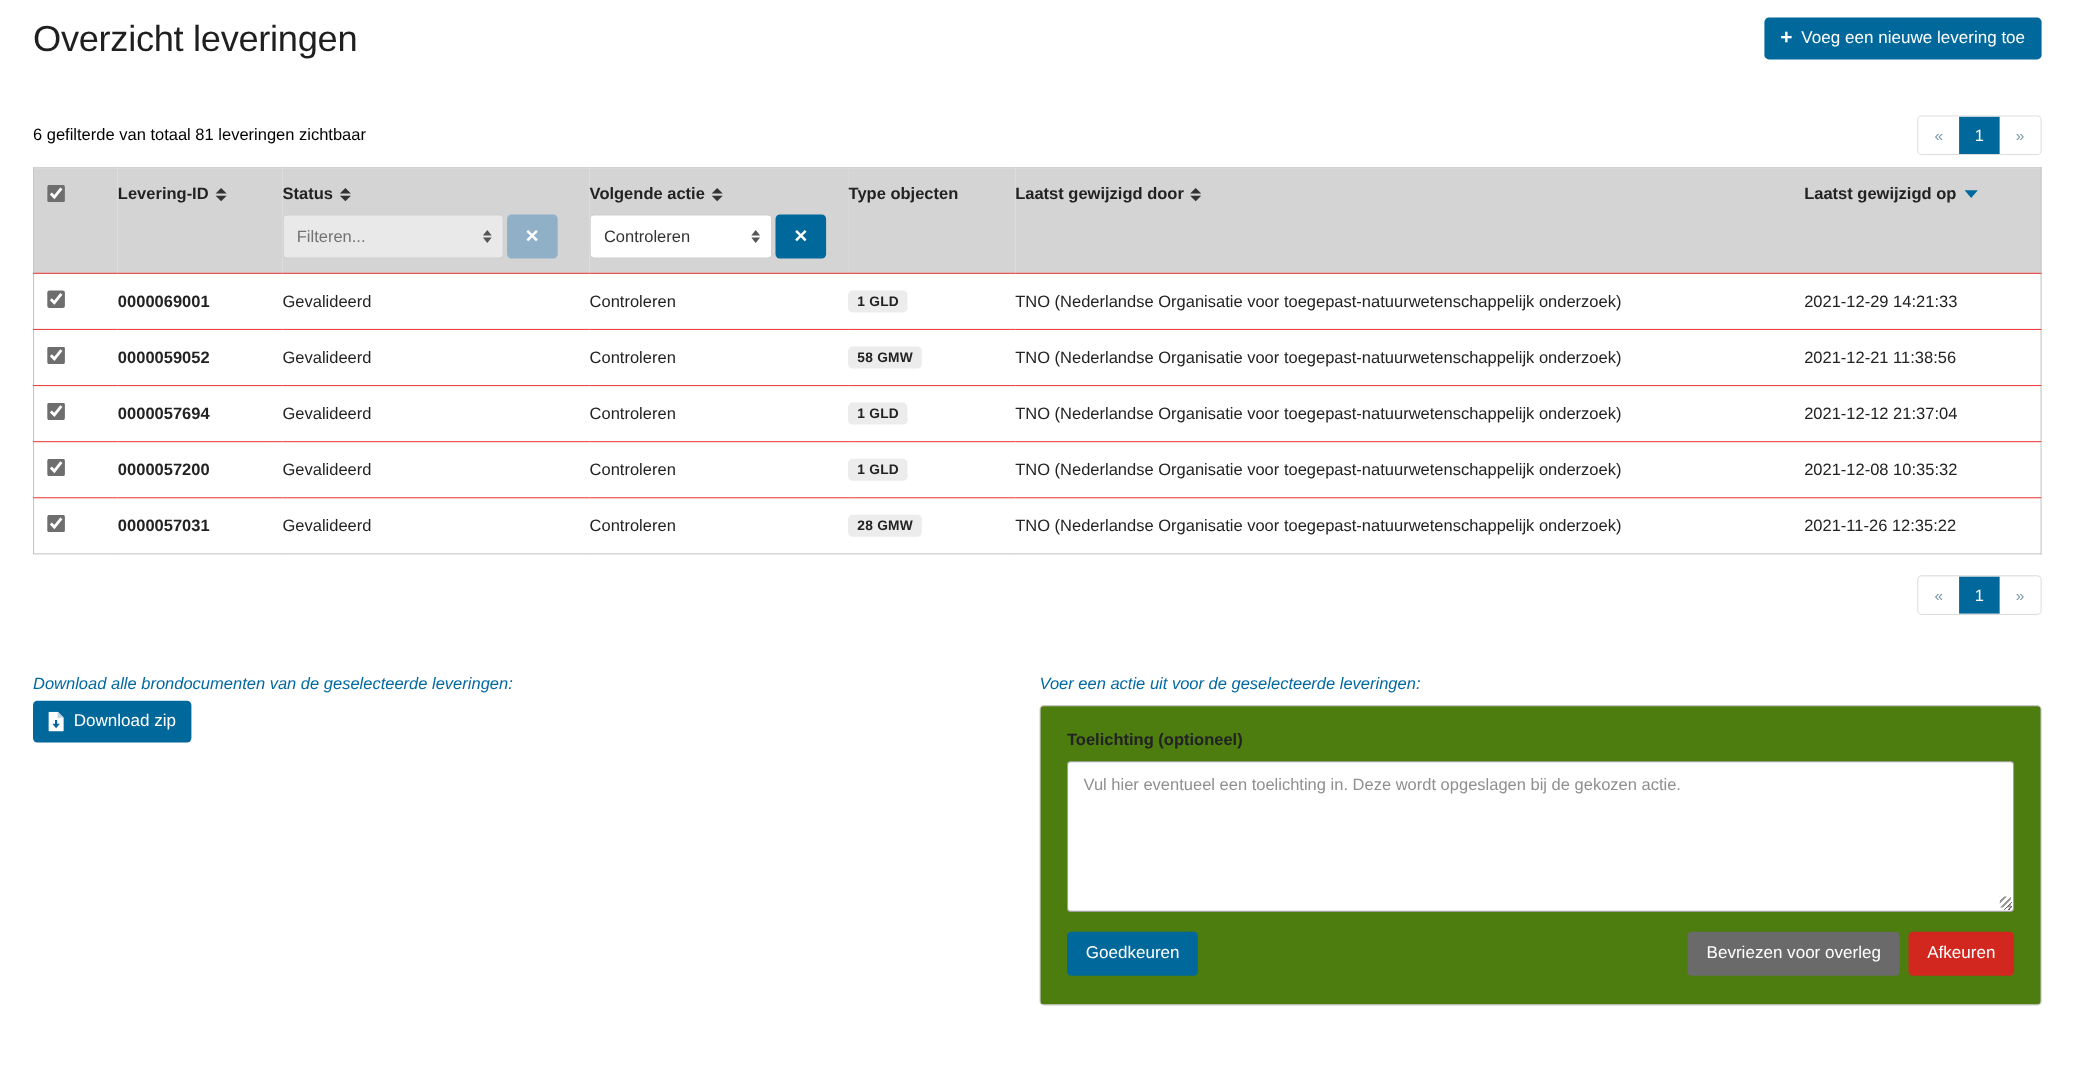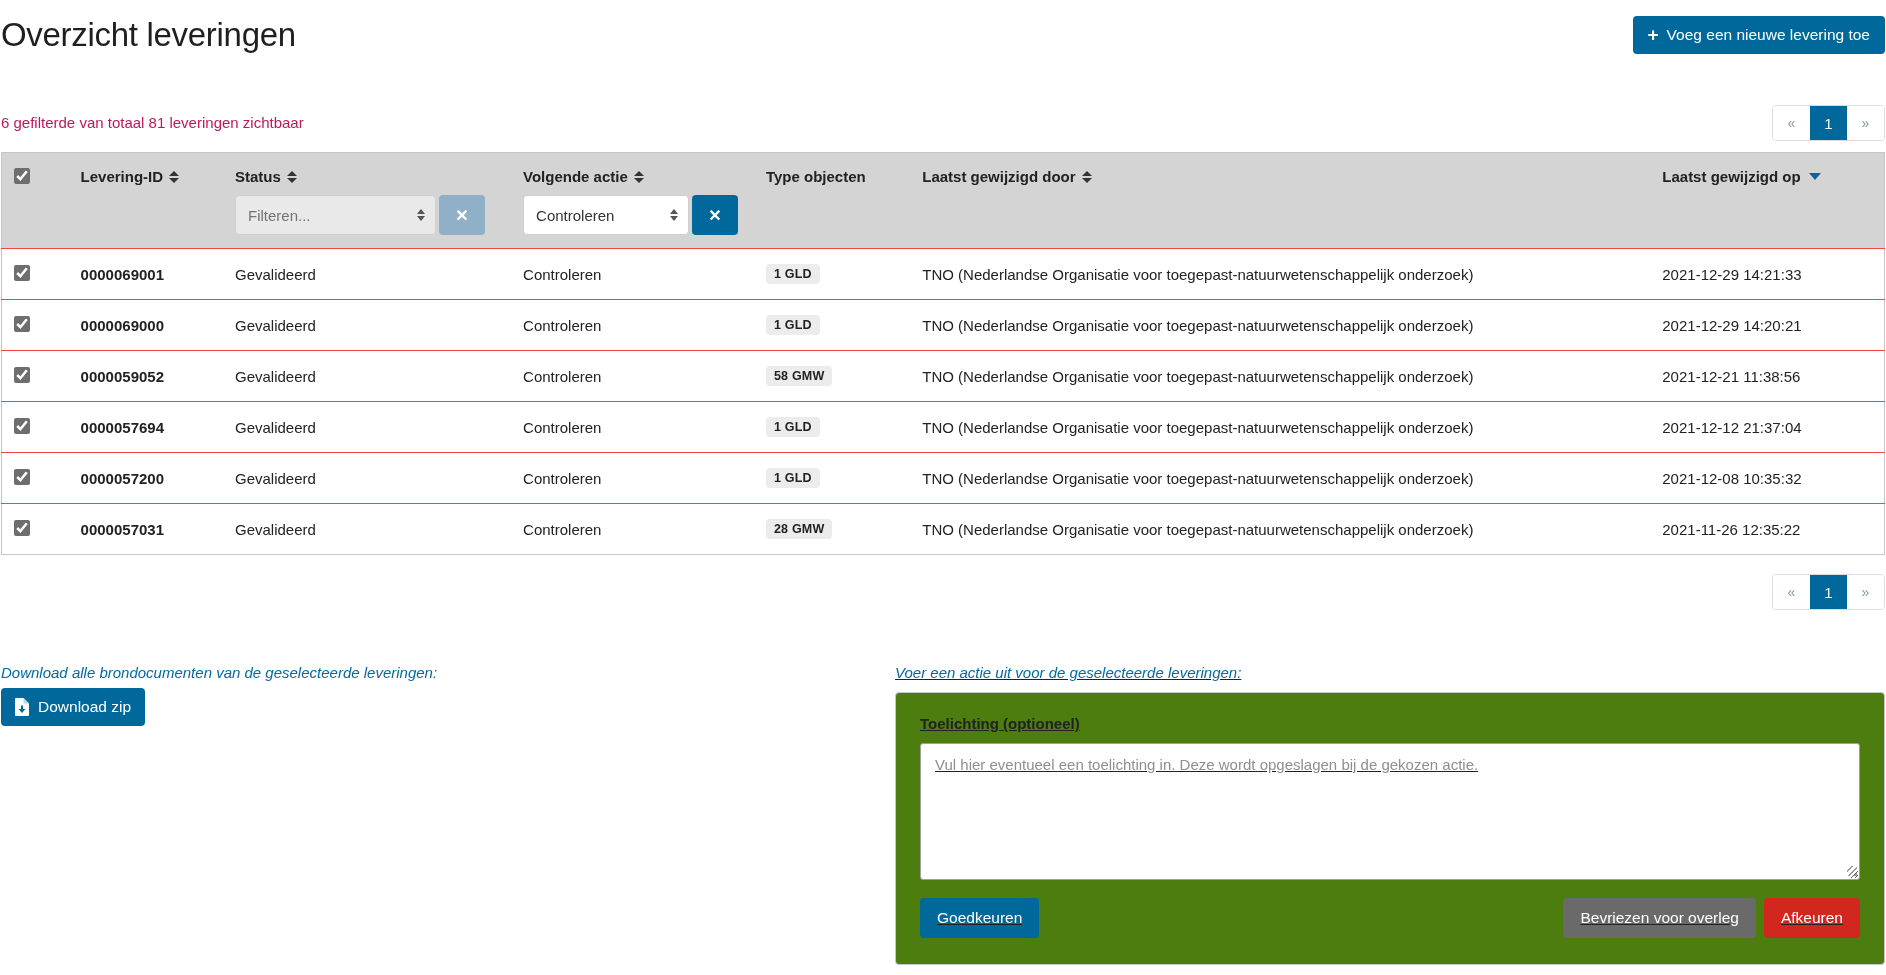--- a/index.html
+++ b/index.html
@@ -3,33 +3,33 @@
 <meta charset="utf-8">
 <style>
   * { box-sizing: border-box; margin: 0; padding: 0; }
   html, body { width: 1886px; height: 975px; background: #ffffff; }
   body {
     font-family: "Liberation Sans", sans-serif;
     font-size: 15px;
     color: #222222;
     overflow: hidden;
   }
-  .page { padding: 0 1px; }
+  .page { padding: 0 30px; }
 
   
   .topbar { display: flex; justify-content: space-between; align-items: flex-start; padding-top: 16px; }
   h1.page-title { font-size: 33px; font-weight: 400; color: #1f1f1f; letter-spacing: -0.3px; }
   .btn { border: none; cursor: pointer; border-radius: 4px; font-family: inherit; }
   .btn-primary { background: #01689b; color: #ffffff; }
   .btn-add { display: inline-flex; align-items: center; gap: 8px; padding: 10px 15px; font-size: 15.5px; }
   .plus-glyph { font-size: 19px; font-weight: bold; line-height: 14px; }
 
   
   .meta-row { position: relative; height: 98px; }
-  .summary-text { position: absolute; left: 0; bottom: 21px; font-size: 15px; color: #be185d; }
+  .summary-text { position: absolute; left: 0; bottom: 21px; font-size: 15px; color: #000000; }
   .pager-top { position: absolute; right: 0; top: 51px; }
 
   .pager { display: inline-flex; border: 1px solid #dcdcdc; border-radius: 4px; overflow: hidden; background: #fff; }
   .pager .pg { width: 37px; height: 34px; display: flex; align-items: center; justify-content: center;
                font-size: 14px; color: #7d98a9; cursor: pointer; background: #fff; }
   .pager .pg.active { background: #01689b; color: #ffffff; font-size: 15px; cursor: default; }
 
   
   table.leveringen { width: 100%; border-collapse: collapse; table-layout: fixed; border: 1px solid #c6c6c6; }
   thead th { background: #d4d4d4; text-align: left; vertical-align: top; padding: 15px 0 13px;
@@ -64,21 +64,21 @@
 
   .pager-bottom { display: flex; justify-content: flex-end; margin-top: 19px; }
 
   
   .footer { display: flex; margin-top: 54px; align-items: flex-start; }
   .footer-left { flex: 1; }
   .intro-text { font-style: italic; font-size: 15px; color: #0369a1; margin-bottom: 7px; }
   .selected-text { font-size: 15px; margin-bottom: 24px; }
   .btn-download { display: inline-flex; align-items: flex-start; gap: 9px; padding: 10px 14px; font-size: 15.5px; }
 
-  .footer-right { width: 990px; text-decoration: underline; }
+  .footer-right { width: 911px; }
   .action-panel { margin-top: 11px; background: #4d7c0f; border: 1px solid #c9c9c9; border-radius: 4px;
                   padding: 22px 24px 26px; }
   .toelichting-label { font-weight: bold; font-size: 15px; margin-bottom: 11px; }
   .ta-wrap { position: relative; }
   textarea.toelichting { width: 100%; height: 137px; border: 1px solid #a0a0a0; border-radius: 3px;
                          padding: 12px 14px; font-family: inherit; font-size: 15px; color: #333;
                          resize: vertical; background: #fff; display: block; }
   textarea.toelichting::placeholder { color: #8f8f8f; }
   .ta-wrap::after { content: ""; position: absolute; right: 3px; bottom: 4px; width: 10px; height: 10px;
                     background: repeating-linear-gradient(135deg, transparent 0 3px, #9a9a9a 3px 4.5px);
@@ -203,33 +203,20 @@
     <td class="id-cell">0000069001</td>
     <td>Gevalideerd</td>
     <td>Controleren</td>
     <td>
       <span class="type-badge">1 GLD</span>
     </td>
     <td>TNO (Nederlandse Organisatie voor toegepast-natuurwetenschappelijk onderzoek)</td>
     <td>2021-12-29 14:21:33</td>
   </tr>
 
-  <tr>
-    <td class="cb-col">
-      <input type="checkbox" checked="" style="">
-    </td>
-    <td class="id-cell">0000069000</td>
-    <td>Gevalideerd</td>
-    <td>Controleren</td>
-    <td>
-      <span class="type-badge">1 GLD</span>
-    </td>
-    <td>TNO (Nederlandse Organisatie voor toegepast-natuurwetenschappelijk onderzoek)</td>
-    <td>2021-12-29 14:20:21</td>
-  </tr>
 
   <tr>
     <td class="cb-col">
       <input type="checkbox" checked="" style="">
     </td>
     <td class="id-cell">0000059052</td>
     <td>Gevalideerd</td>
     <td>Controleren</td>
     <td>
       <span class="type-badge">58 GMW</span>

